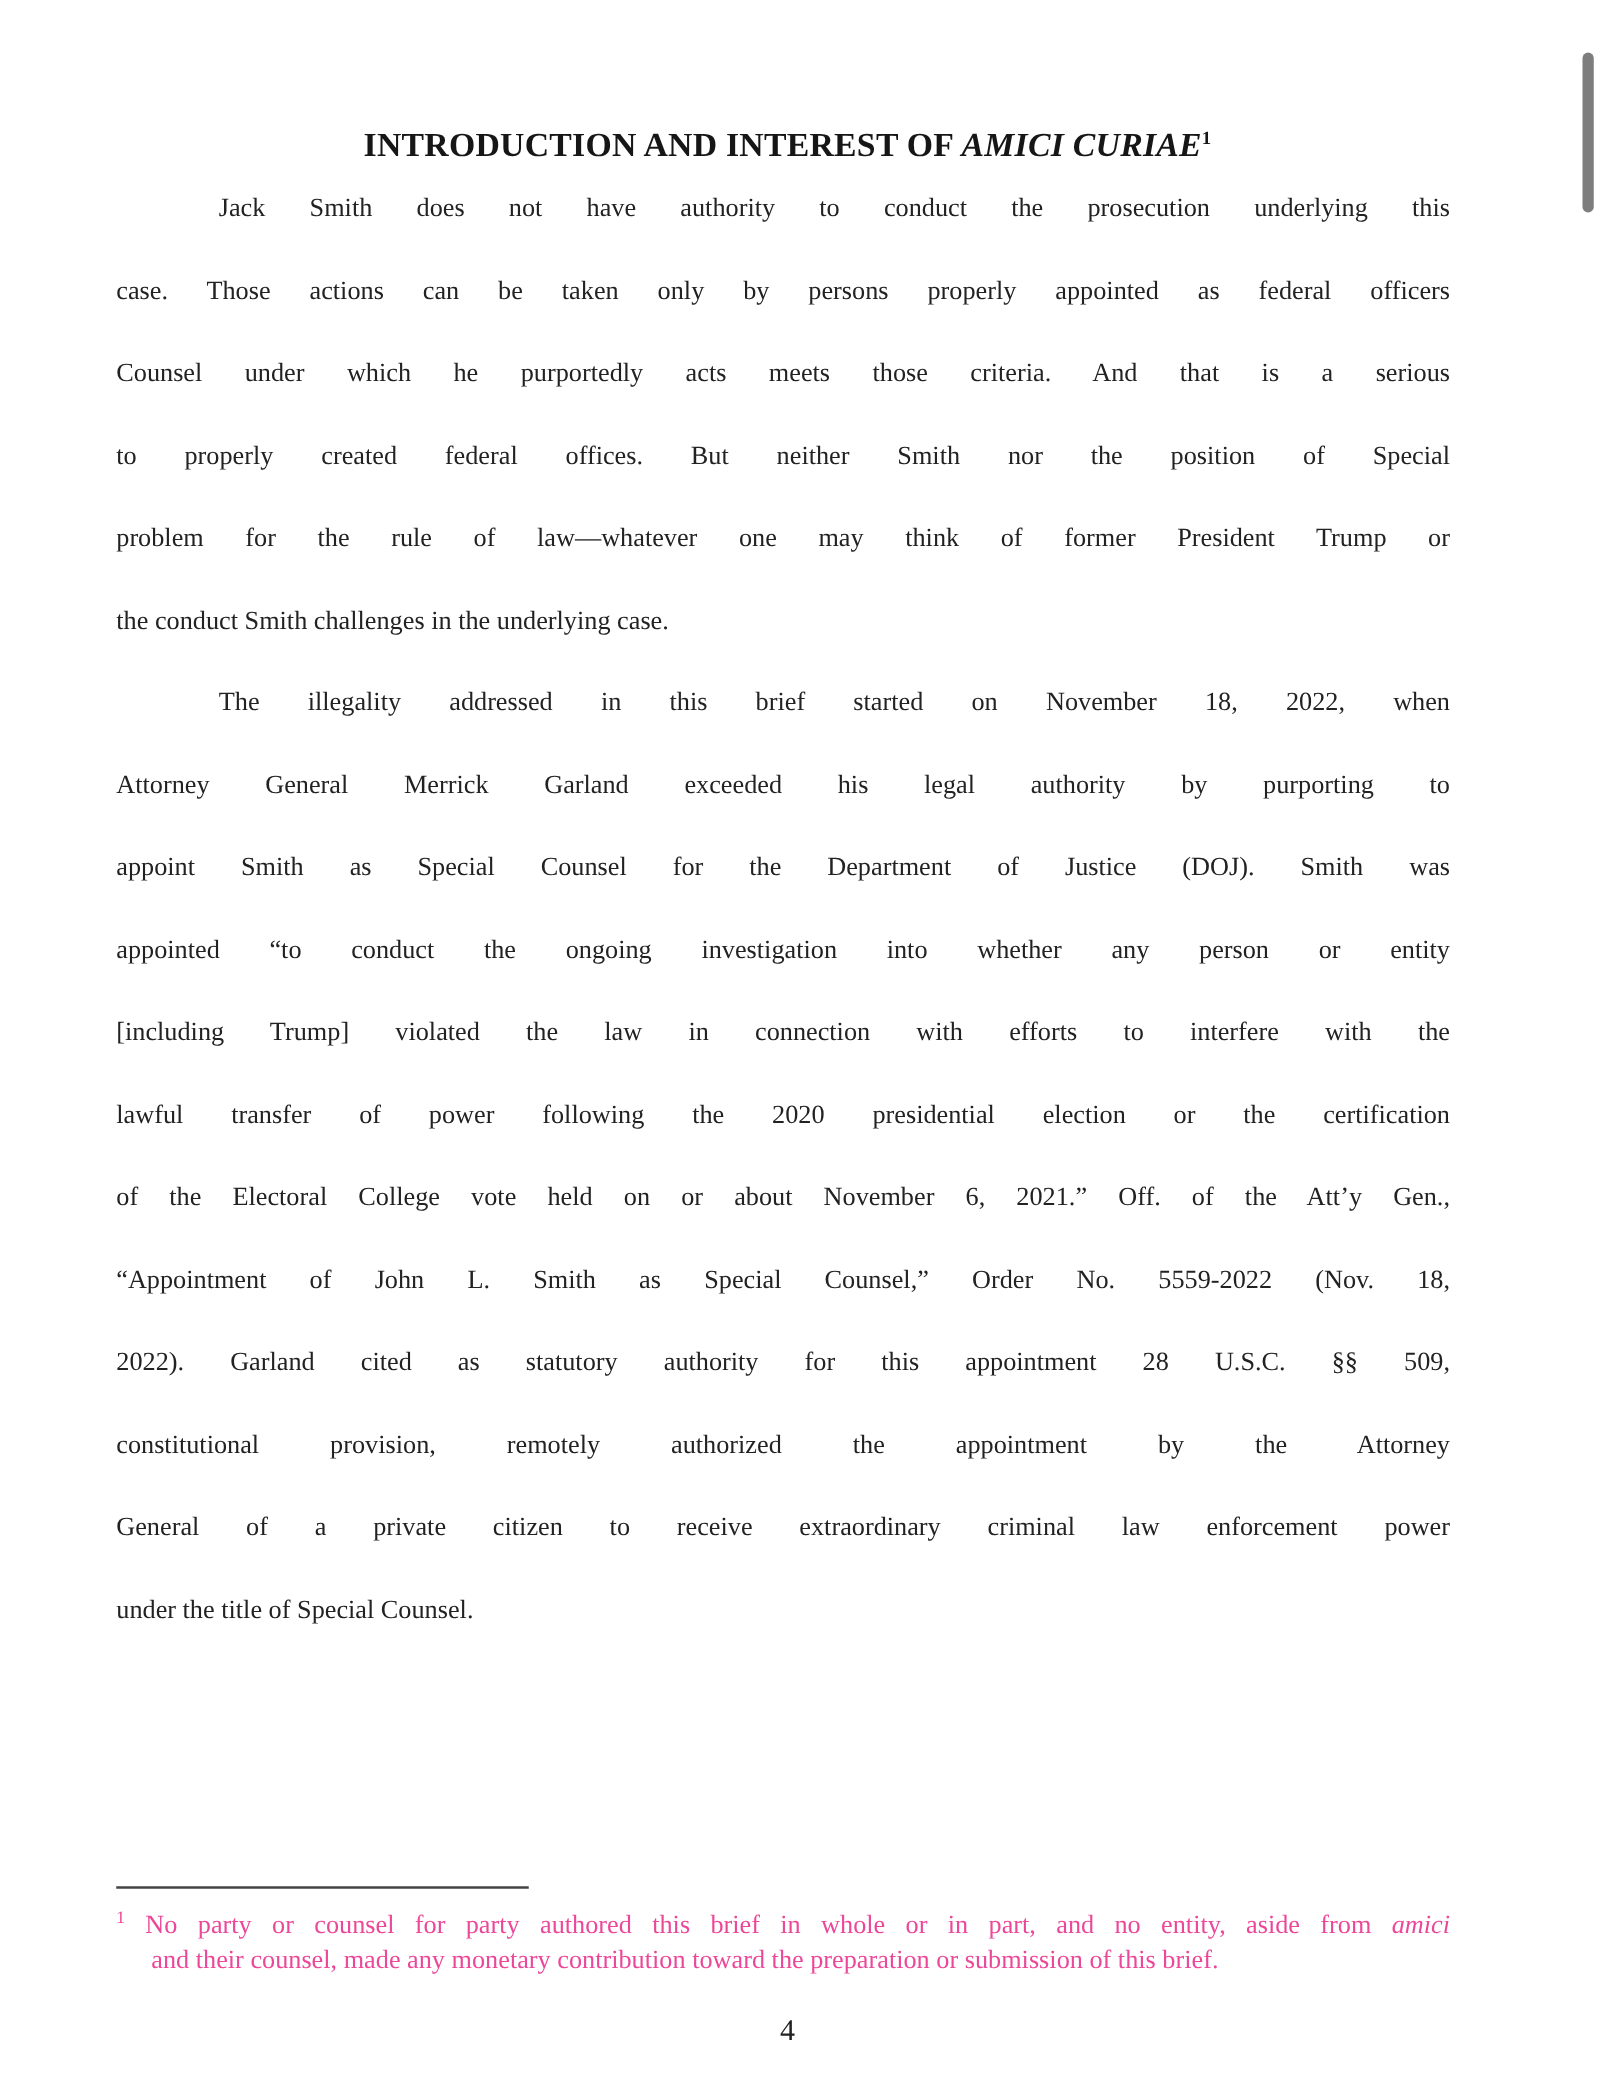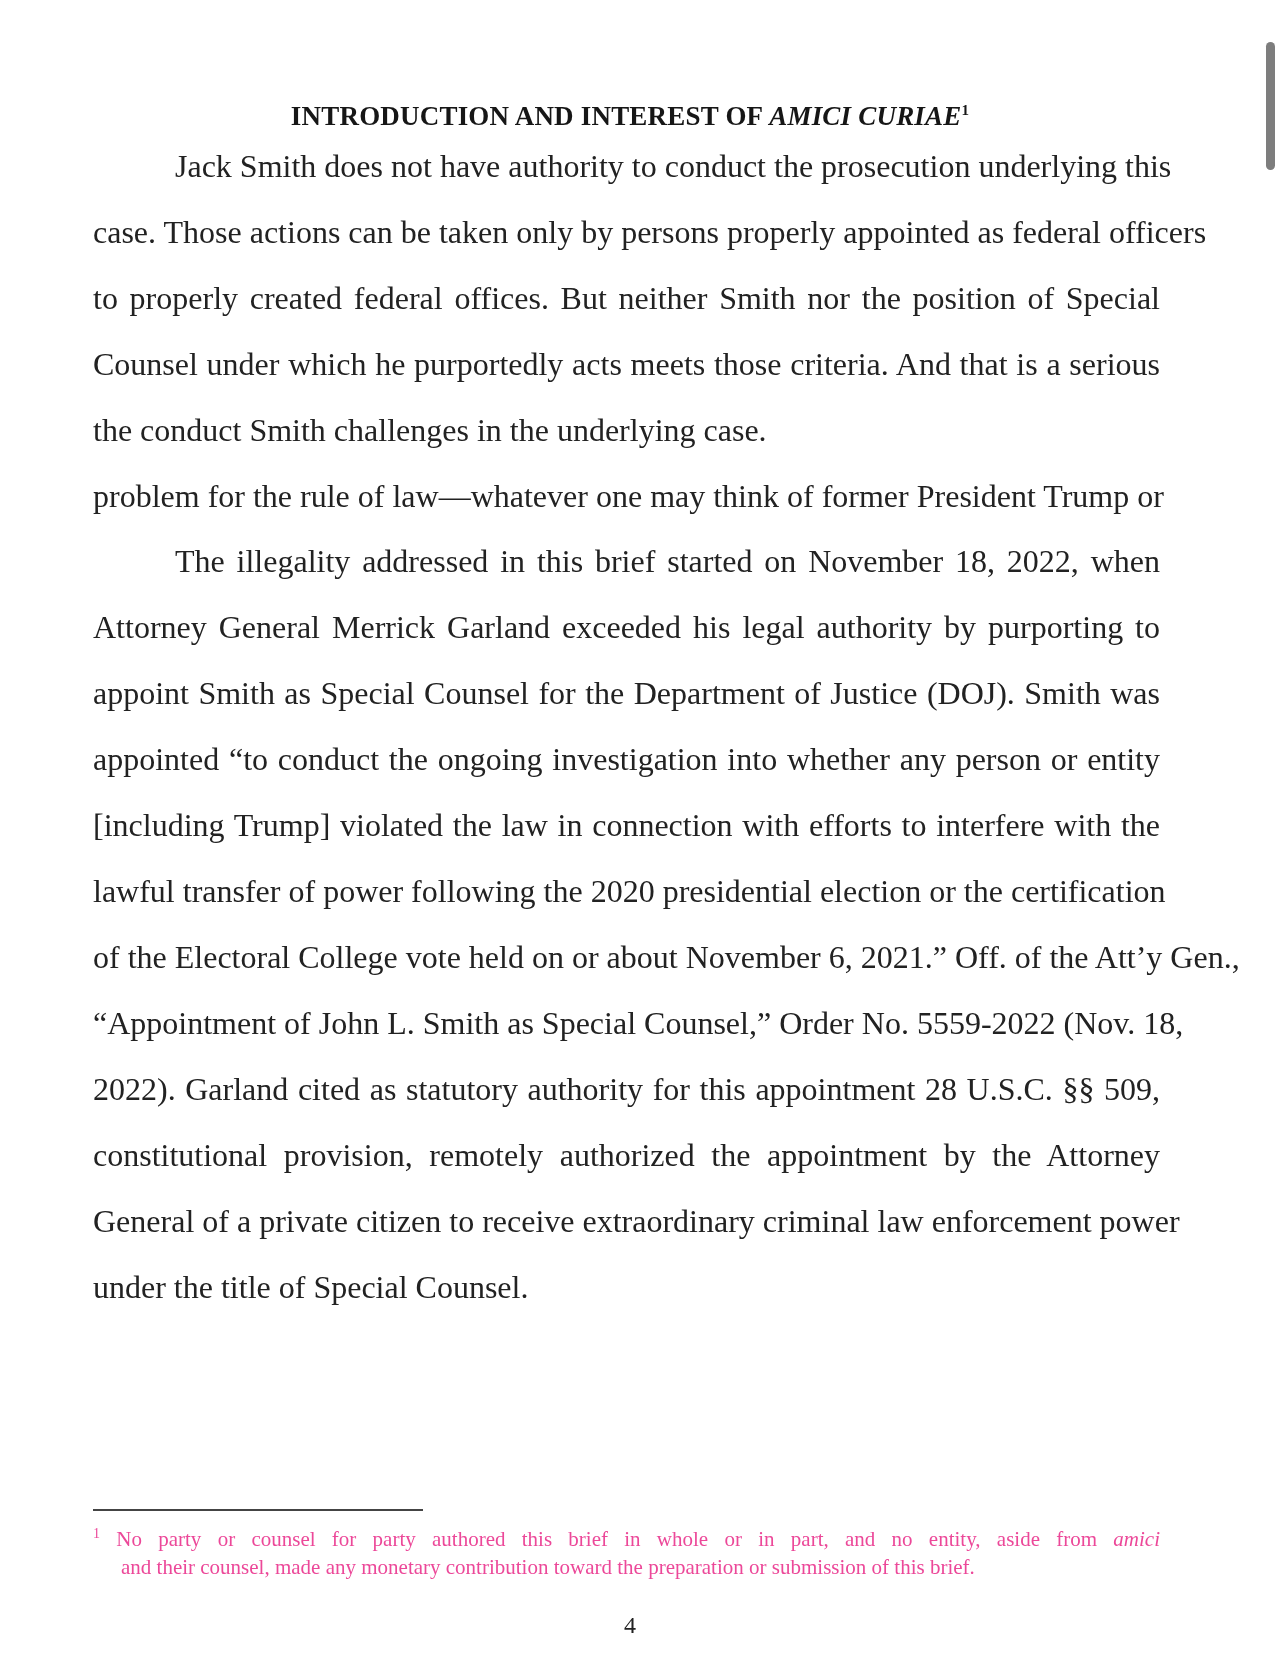--- a/index.html
+++ b/index.html
@@ -36,21 +36,21 @@
   .heading sup {
     font-size: 15px;
     vertical-align: super;
     line-height: 0;
     font-weight: bold;
   }
   .body-text {
     position: absolute;
     left: 93px;
     width: 1067px;
-    font-size: 32px;
+    font-size: 21px;
     line-height: 66px;
     text-align: justify;
     text-align-last: left;
     color: #222;
   }
   .para1 { top: 133px; }
   .para2 { top: 528px; }
   .line {
     display: block;
     text-align: justify;
@@ -113,24 +113,24 @@
 
 <div class="page">
 
   <div class="heading">
     <span>INTRODUCTION AND INTEREST OF </span><i>AMICI CURIAE</i><sup>1</sup>
   </div>
 
   <div class="body-text para1">
     <span class="line indent">Jack Smith does not have authority to conduct the prosecution underlying this</span>
     <span class="line">case. Those actions can be taken only by persons properly appointed as federal officers</span>
+    <span class="line">Counsel under which he purportedly acts meets those criteria. And that is a serious</span>
     <span class="line">to properly created federal offices. But neither Smith nor the position of Special</span>
-    <span class="line">Counsel under which he purportedly acts meets those criteria. And that is a serious</span>
+    <span class="line">problem for the rule of law—whatever one may think of former President Trump or</span>
     <span class="line last">the conduct Smith challenges in the underlying case.</span>
-    <span class="line">problem for the rule of law—whatever one may think of former President Trump or</span>
   </div>
 
   <div class="body-text para2">
     <span class="line indent">The illegality addressed in this brief started on November 18, 2022, when</span>
     <span class="line">Attorney General Merrick Garland exceeded his legal authority by purporting to</span>
     <span class="line">appoint Smith as Special Counsel for the Department of Justice (DOJ). Smith was</span>
     <span class="line">appointed “to conduct the ongoing investigation into whether any person or entity</span>
     <span class="line">[including Trump] violated the law in connection with efforts to interfere with the</span>
     <span class="line">lawful transfer of power following the 2020 presidential election or the certification</span>
     <span class="line">of the Electoral College vote held on or about November 6, 2021.” Off. of the Att’y Gen.,</span>

